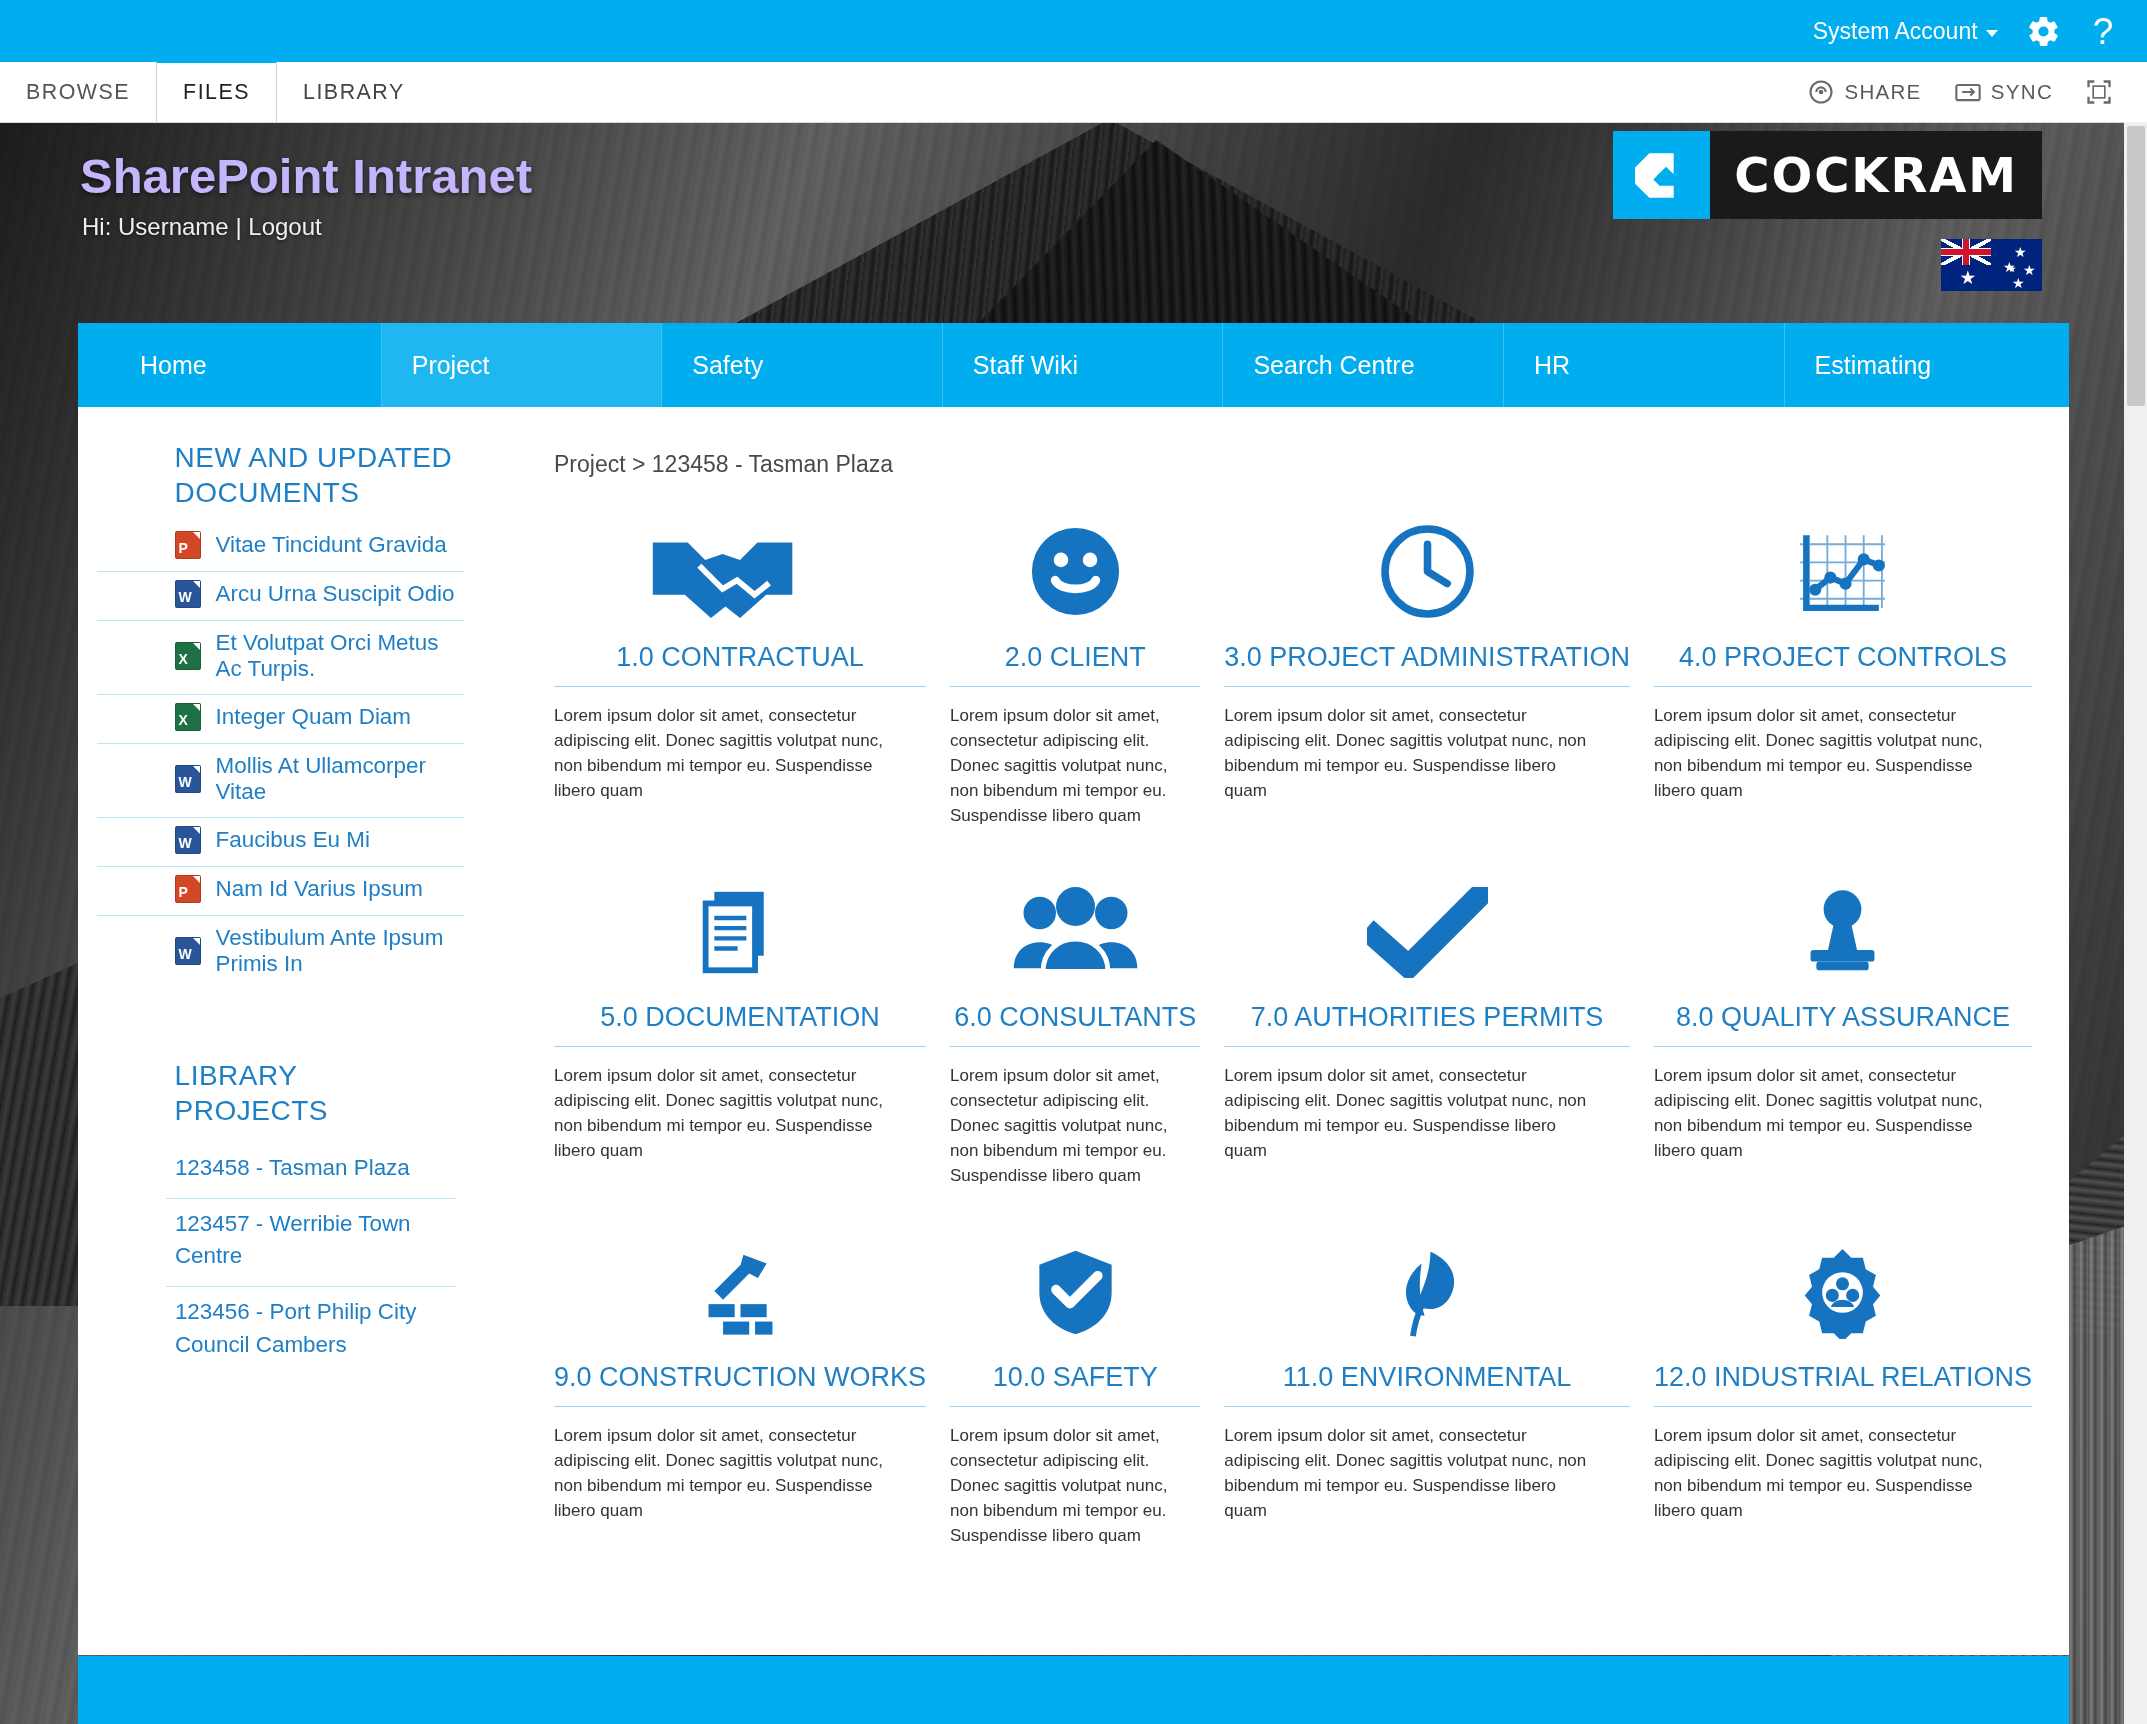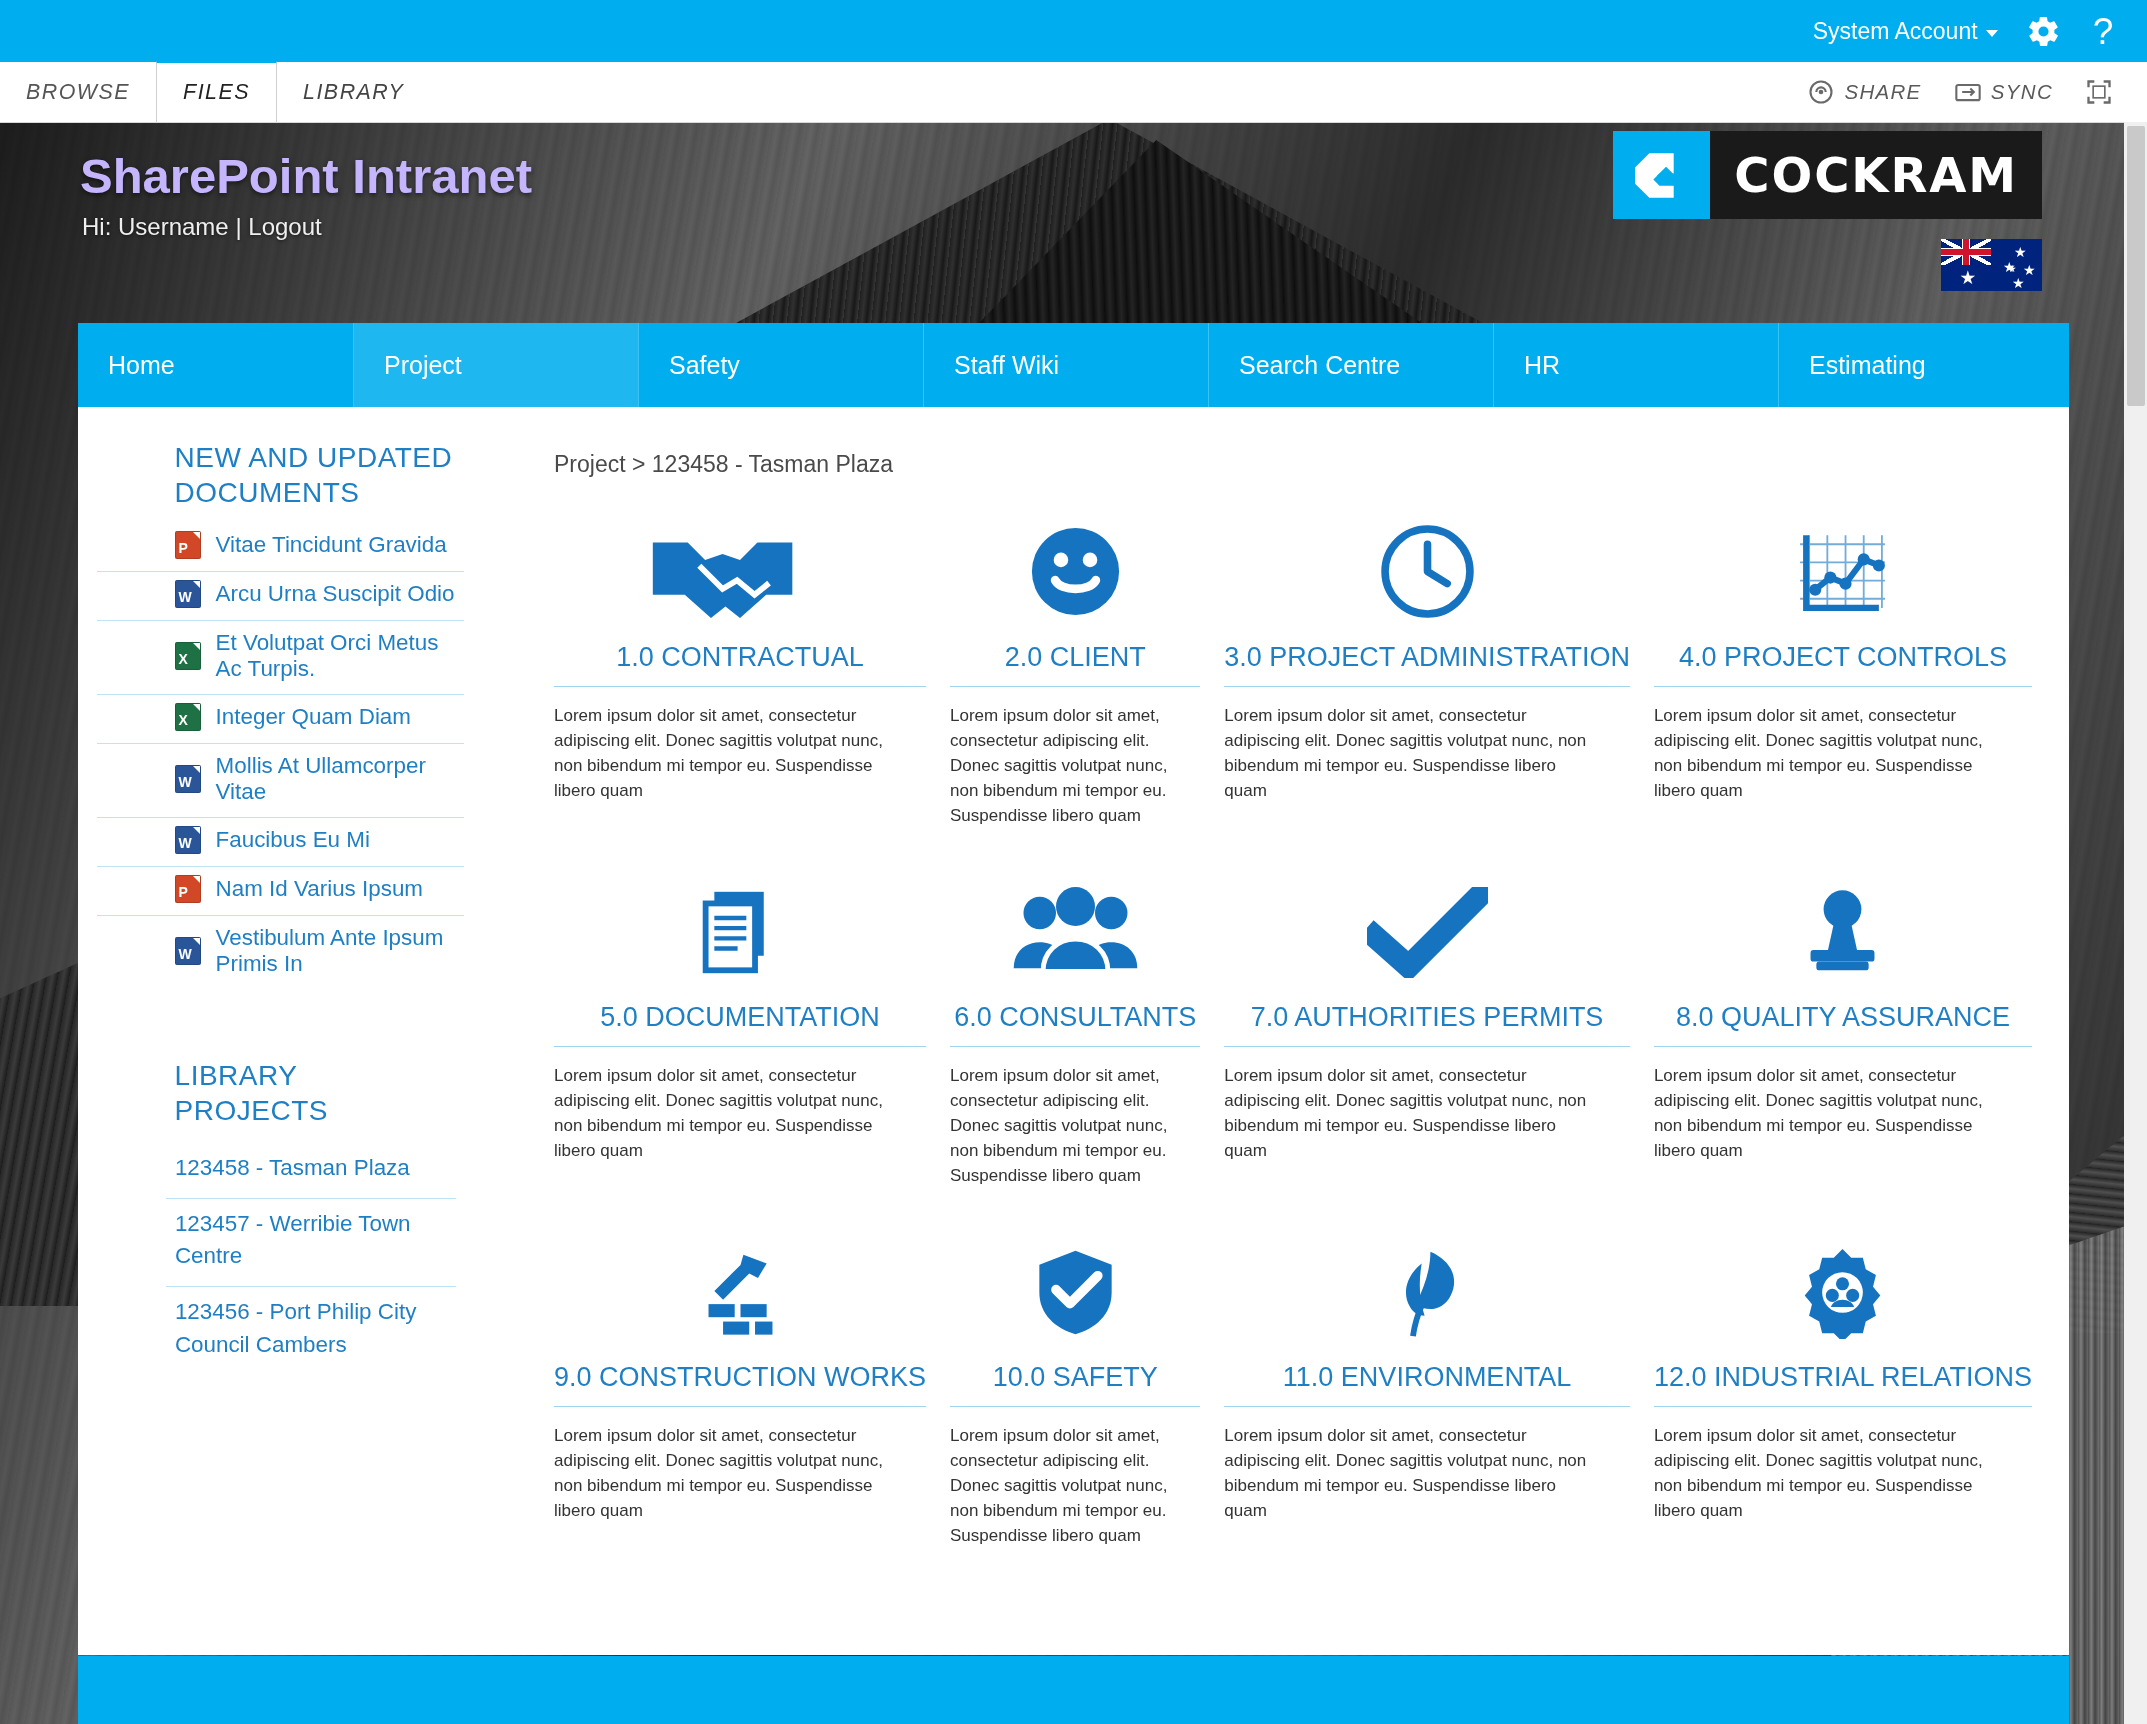--- a/index.html
+++ b/index.html
@@ -85,21 +85,20 @@
   .gear-svg { width: 35px; height: 35px; }
   .help-mark { font-size: 37px; font-weight: 400; color: #fff; line-height: 1; }
 
   
   .ribbon {
     position: absolute; left: 0; top: 62px; width: 2148px; height: 61px;
     background: #ffffff;
     border-bottom: 0.9px solid #d8d8d8;
     display: flex; align-items: stretch;
     z-index: 40;
-    font-style: italic;
   }
   .ribbon-tabs { display: flex; align-items: stretch; }
   .rtab {
     display: flex; align-items: center; justify-content: center;
     padding: 0 26px;
     font-size: 21.4px; letter-spacing: 1.5px;
     color: #444; text-transform: uppercase;
     cursor: pointer;
   }
   .rtab.browse { color: #555; }
@@ -175,20 +174,21 @@
   .flag .cross-h { position: absolute; left: 0; top: 10.3px; width: 50px; height: 5.6px; background: #cf142b; z-index: 3;}
   .flag .cross-v { position: absolute; left: 22.4px; top: 0; width: 5.6px; height: 26px; background: #cf142b; z-index: 3;}
   .star { position: absolute; color: #fff; font-size: 14px; line-height: 1; }
 
   
   .navbar {
     position: absolute; left: 78px; top: 323px; width: 1991px; height: 84px;
     background: #00aeef;
     display: flex; align-items: stretch;
     z-index: 25;
+    padding-left: 32px;
   }
   .nav-item {
     display: flex; align-items: center;
     padding-left: 30px;
     font-size: 25px; color: #ffffff;
     border-right: 0.9px solid #39c3f4;
     cursor: pointer;
     min-width: 0;
   }
   .nav-item:first-child { border-left: none; }

